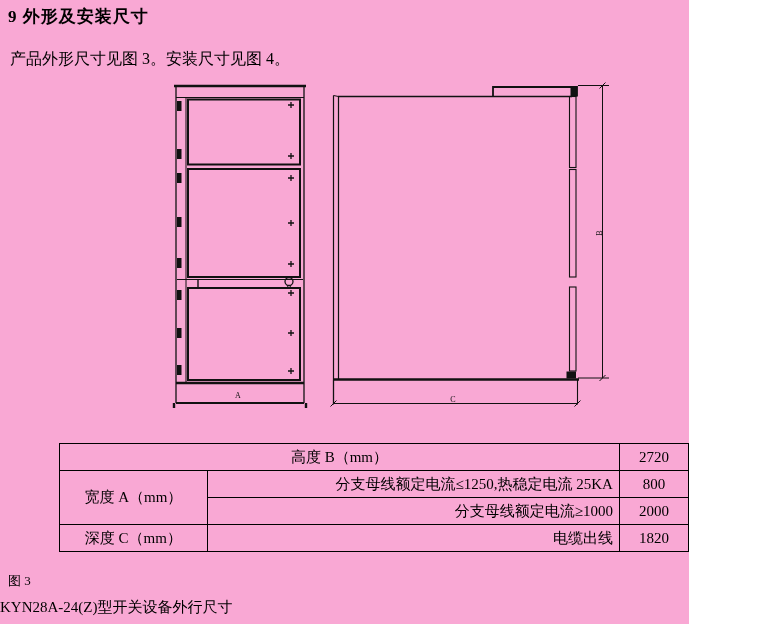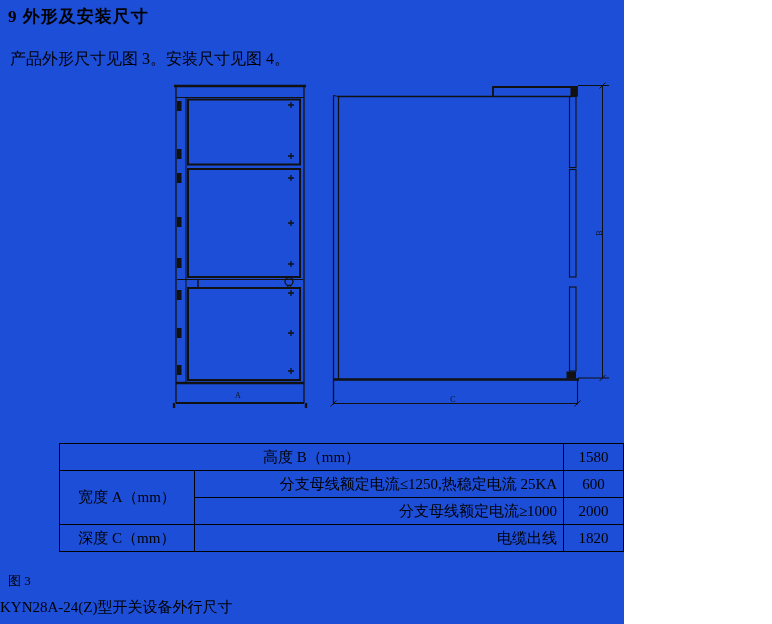--- a/index.html
+++ b/index.html
@@ -1,16 +1,16 @@
 <!DOCTYPE html>
 <html><head>
 <meta charset="utf-8">
 <style>
   html,body{margin:0;padding:0;background:#fff;}
-  .page{position:relative;width:624px;height:624px;background:#1d4ed8;overflow:hidden;
+  .page{position:relative;width:689px;height:624px;background:#f9a8d4;overflow:hidden;
         font-family:"Liberation Serif","DejaVu Serif",serif;color:#000;}
   .heading{position:absolute;left:8px;top:5px;font-size:17px;font-weight:bold;letter-spacing:1px;}
   .intro{position:absolute;left:10px;top:49px;font-size:16px;}
   .drawing-layer{position:absolute;left:0;top:0;width:772px;height:624px;}
   .dim-table{position:absolute;left:59px;top:443px;border-collapse:collapse;table-layout:fixed;
              font-size:15px;}
   .dim-table td{border:1px solid #000;height:26px;padding:0 6px;vertical-align:middle;
                 overflow:hidden;white-space:nowrap;}
   .td-center{text-align:center;}
   .td-left{text-align:right;padding-left:8px;}
@@ -113,26 +113,26 @@
 
   <table class="dim-table">
     <colgroup>
         <col style="width:152px">
         <col style="width:426px">
         <col style="width:72px">
       </colgroup>
     <tbody>
         <tr>
       <td colspan="2" class="td-center">高度 B（mm）</td>
-      <td class="td-center">1580</td>
+      <td class="td-center">2720</td>
     </tr>
     <tr>
       <td rowspan="2" class="td-center">宽度 A（mm）</td>
       <td class="td-left">分支母线额定电流≤1250,热稳定电流 25KA</td>
-      <td class="td-center">600</td>
+      <td class="td-center">800</td>
     </tr>
     <tr>
       <td class="td-left">分支母线额定电流≥1000</td>
       <td class="td-center">2000</td>
     </tr>
     <tr>
       <td class="td-center">深度 C（mm）</td>
       <td class="td-left">电缆出线</td>
       <td class="td-center">1820</td>
     </tr>

